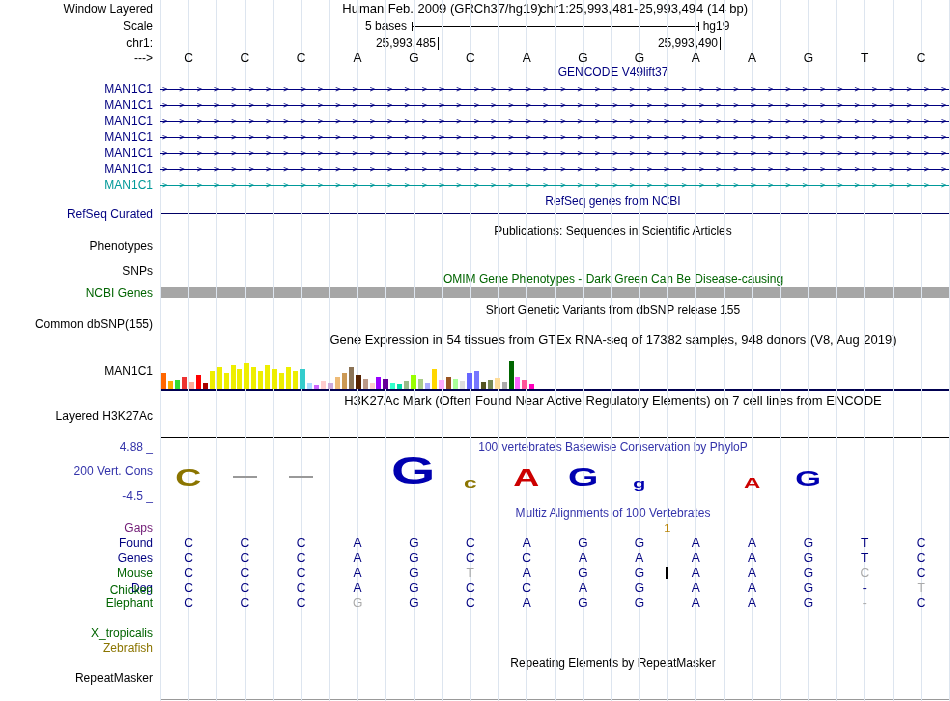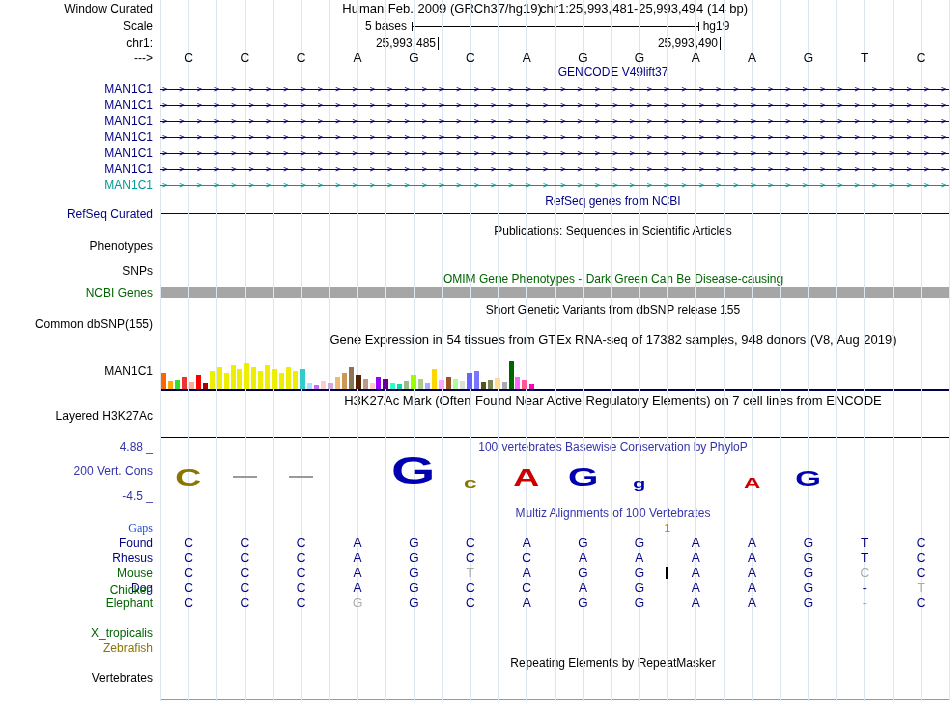--- a/index.html
+++ b/index.html
@@ -5,41 +5,41 @@
   html,body{margin:0;padding:0;background:#fff;}
   #browser{position:relative;width:950px;height:701px;background:#fff;overflow:hidden;
     font-family:"Liberation Sans",sans-serif;font-size:12px;color:#000;}
   .lbl{position:absolute;left:0;width:153px;text-align:right;white-space:nowrap;line-height:14px;}
   .ctr{position:absolute;transform:translateX(-50%);white-space:nowrap;line-height:14px;}
   .ctrw{position:absolute;left:160px;width:906px;text-align:center;white-space:nowrap;line-height:14px;}
   .rtxt{position:absolute;text-align:right;white-space:nowrap;line-height:14px;}
   .navy{color:#000080;}
   .blue{color:#3333AA;}
   .green{color:#006400;}
-  .gold{color:#1d4ed8;font-family:Liberation Serif, serif;}
+  .gold{color:#701a75;}
   .f13{font-size:13px;}
   .hline{position:absolute;left:160px;width:789px;}
   .gridline{position:absolute;top:0;width:1px;height:701px;background:#dde5ef;}
   .bcell{position:absolute;width:57px;text-align:center;line-height:14px;}
   .bar{position:absolute;width:5px;}
   .scalebar{position:absolute;height:9px;border-left:1px solid #000;border-right:1px solid #000;}
   .scalebar::after{content:"";position:absolute;left:0;right:0;top:4px;height:1px;background:#000;}
   .tick{position:absolute;width:1px;height:13px;background:#000;}
   .genes-row{position:absolute;left:160px;width:789px;height:12px;}
   .gene-line{position:absolute;left:0;right:0;top:6px;height:1px;}
   .gene-arrows{position:absolute;left:0;right:0;top:0;height:12px;display:flex;justify-content:space-between;
     font-size:9px;line-height:13px;font-family:"DejaVu Sans Mono",monospace;padding:0 2px;}
   .cons-letter{position:absolute;font-weight:bold;text-align:center;transform-origin:50% 100%;}
 </style>
 </head>
 <body>
 
 <div id="browser">
 
-  <div class="lbl" style="top:2px">Window Curated</div>
+  <div class="lbl" style="top:2px">Window Layered</div>
   <div class="ctr f13" style="top:2px;left:442px">Human Feb. 2009 (GRCh37/hg19)</div>
   <div class="ctr f13" style="top:2px;left:644px">chr1:25,993,481-25,993,494 (14 bp)</div>
 
   <div class="lbl" style="top:19px">Scale</div>
   <div class="rtxt" style="top:19px;left:300px;width:107px">5 bases</div>
   <div class="scalebar" style="top:22px;left:412px;width:285px"></div>
   <div class="ctr" style="top:19px;left:716px">hg19</div>
 
   <div class="lbl" style="top:36px">chr1:</div>
   <div class="rtxt" style="top:36px;left:330px;width:106px">25,993,485</div>
@@ -76,21 +76,21 @@
 
   <div class="lbl blue" style="top:440px">4.88 _</div>
   <div class="ctrw blue" style="top:440px">100 vertebrates Basewise Conservation by PhyloP</div>
   <div class="lbl blue" style="top:464px">200 Vert. Cons</div>
   <div class="lbl blue" style="top:489px">-4.5 _</div>
 
   <div class="ctrw blue" style="top:506px">Multiz Alignments of 100 Vertebrates</div>
   <div class="lbl gold" style="top:521px">Gaps</div>
 
   <div class="ctrw" style="top:656px">Repeating Elements by RepeatMasker</div>
-  <div class="lbl" style="top:671px">Vertebrates</div>
+  <div class="lbl" style="top:671px">RepeatMasker</div>
   <div class="hline" style="top:699px;height:1px;background:#999"></div>
 
 <div class="gridline" style="left: 160px;"></div>
     <div class="gridline" style="left: 188.179px;"></div>
     <div class="gridline" style="left: 216.357px;"></div>
     <div class="gridline" style="left: 244.536px;"></div>
     <div class="gridline" style="left: 272.714px;"></div>
     <div class="gridline" style="left: 300.893px;"></div>
     <div class="gridline" style="left: 329.071px;"></div>
     <div class="gridline" style="left: 357.25px;"></div>
@@ -566,21 +566,21 @@
     <div class="bcell" style="left: 385.429px; top: 536px; color: rgb(0, 0, 128);">G</div>
     <div class="bcell" style="left: 441.786px; top: 536px; color: rgb(0, 0, 128);">C</div>
     <div class="bcell" style="left: 498.143px; top: 536px; color: rgb(0, 0, 128);">A</div>
     <div class="bcell" style="left: 554.5px; top: 536px; color: rgb(0, 0, 128);">G</div>
     <div class="bcell" style="left: 610.857px; top: 536px; color: rgb(0, 0, 128);">G</div>
     <div class="bcell" style="left: 667.214px; top: 536px; color: rgb(0, 0, 128);">A</div>
     <div class="bcell" style="left: 723.571px; top: 536px; color: rgb(0, 0, 128);">A</div>
     <div class="bcell" style="left: 779.929px; top: 536px; color: rgb(0, 0, 128);">G</div>
     <div class="bcell" style="left: 836.286px; top: 536px; color: rgb(0, 0, 128);">T</div>
     <div class="bcell" style="left: 892.643px; top: 536px; color: rgb(0, 0, 128);">C</div>
-    <div class="lbl" style="top: 551px; color: rgb(0, 0, 128);">Rhesus</div>
+    <div class="lbl" style="top: 551px; color: rgb(0, 0, 128);">Genes</div>
     <div class="bcell" style="left: 160px; top: 551px; color: rgb(0, 0, 128);">C</div>
     <div class="bcell" style="left: 216.357px; top: 551px; color: rgb(0, 0, 128);">C</div>
     <div class="bcell" style="left: 272.714px; top: 551px; color: rgb(0, 0, 128);">C</div>
     <div class="bcell" style="left: 329.071px; top: 551px; color: rgb(0, 0, 128);">A</div>
     <div class="bcell" style="left: 385.429px; top: 551px; color: rgb(0, 0, 128);">G</div>
     <div class="bcell" style="left: 441.786px; top: 551px; color: rgb(0, 0, 128);">C</div>
     <div class="bcell" style="left: 498.143px; top: 551px; color: rgb(0, 0, 128);">C</div>
     <div class="bcell" style="left: 554.5px; top: 551px; color: rgb(0, 0, 128);">A</div>
     <div class="bcell" style="left: 610.857px; top: 551px; color: rgb(0, 0, 128);">A</div>
     <div class="bcell" style="left: 667.214px; top: 551px; color: rgb(0, 0, 128);">A</div>

